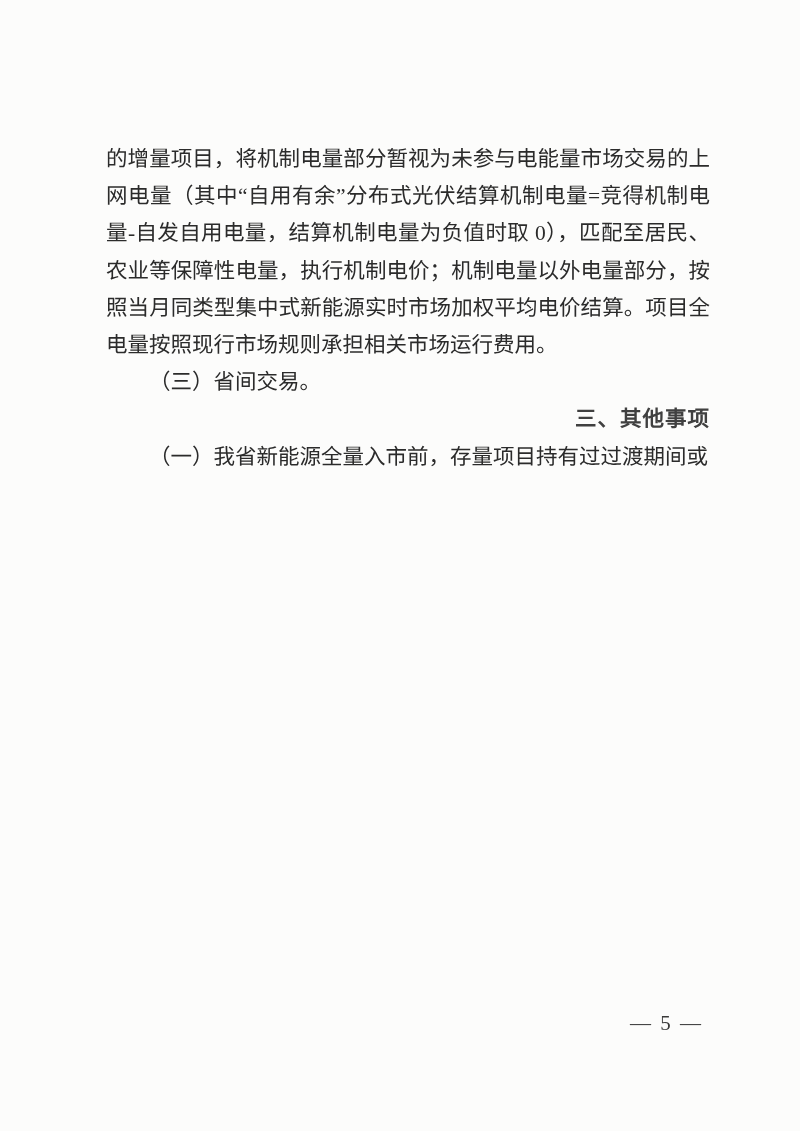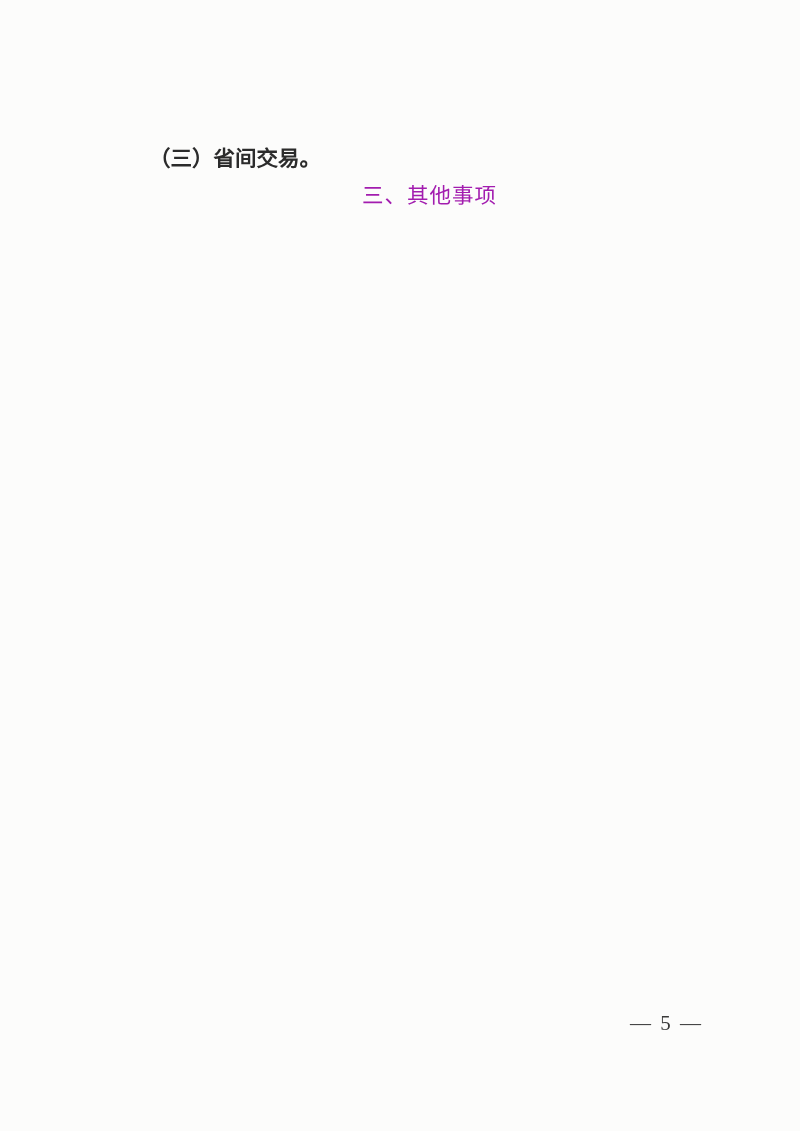--- a/index.html
+++ b/index.html
@@ -29,43 +29,44 @@
     font-size: 21.5px;
     line-height: 37.2px;
     text-align: justify;
     text-justify: inter-character;
     word-break: break-all;
     overflow-wrap: break-word;
     color: #2b2b2b;
   }
   .para.indent {
     text-indent: 43px;
-    font-weight: bold;
   }
   .para.heading-bold {
     font-family: "Liberation Sans", sans-serif;
-    font-weight: 400;
-    text-align: center;
-    color: #a21caf;
+    font-weight: 700;
+    text-align: right;
+    color: #404040;
     letter-spacing: 1px;
   }
   .footer-pagenum {
     position: absolute;
     left: 630px;
     top: 1009px;
     font-size: 21px;
     line-height: 28px;
     color: #3a3a3a;
     letter-spacing: 2px;
     white-space: nowrap;
   }
 </style>
 </head>
 <body>
 
 <div class="page">
   <div class="text-block">
+    <p class="para">的增量项目，将机制电量部分暂视为未参与电能量市场交易的上网电量（其中“自用有余”分布式光伏结算机制电量=竞得机制电量-自发自用电量，结算机制电量为负值时取 0），匹配至居民、农业等保障性电量，执行机制电价；机制电量以外电量部分，按照当月同类型集中式新能源实时市场加权平均电价结算。项目全电量按照现行市场规则承担相关市场运行费用。</p>
     <p class="para indent">（三）省间交易。</p>
     <p class="para indent heading-bold">三、其他事项</p>
+    <p class="para indent">（一）我省新能源全量入市前，存量项目持有过过渡期间或</p>
   </div>
 
   <div class="footer-pagenum">— 5 —</div>
 </div>
 
 </body></html>

